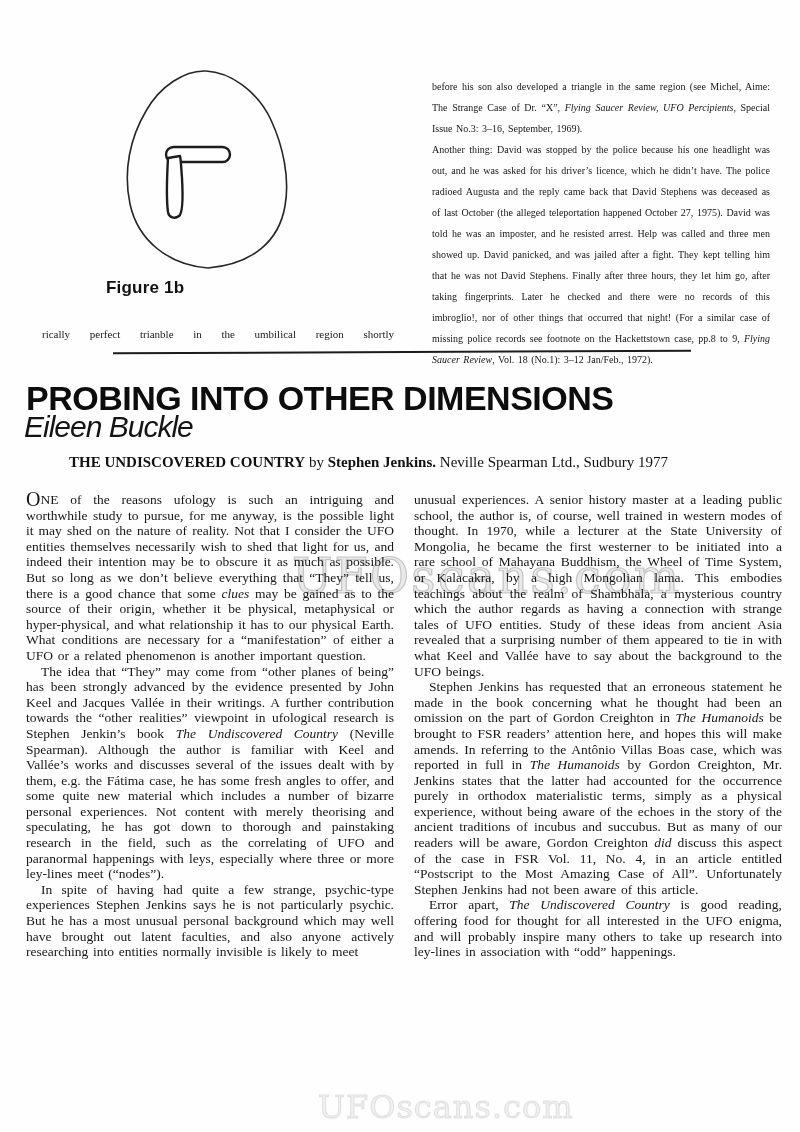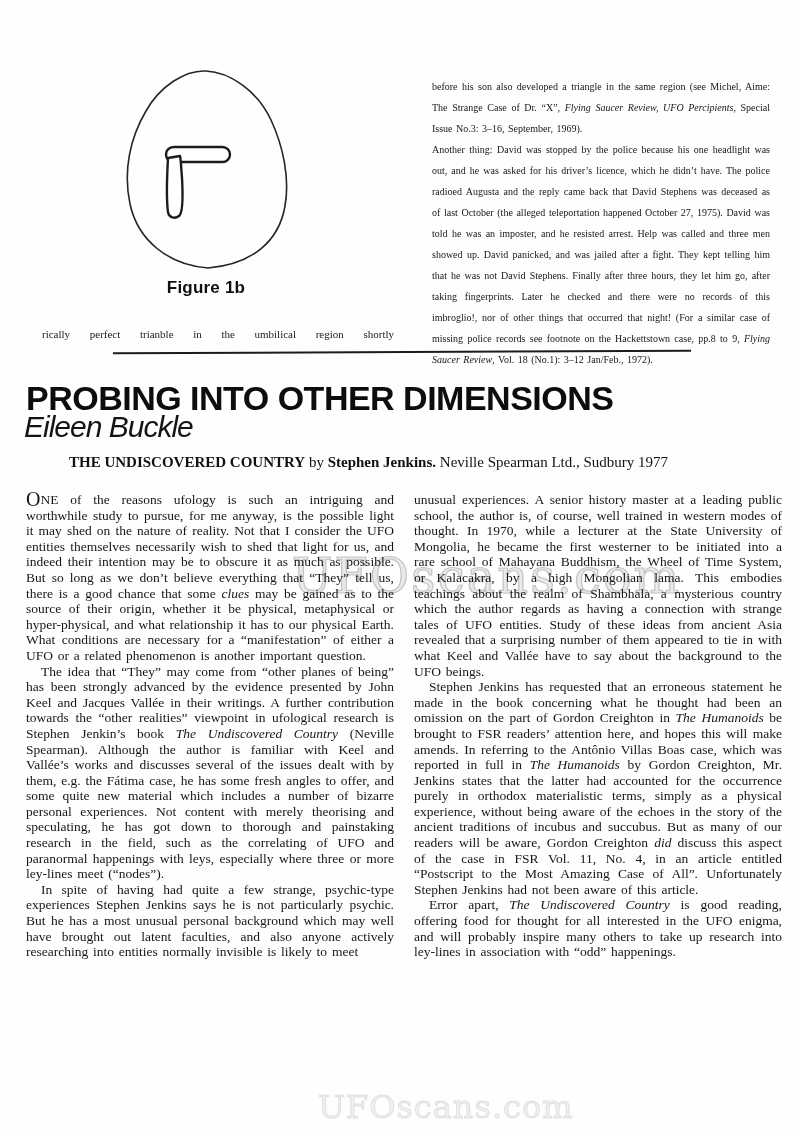--- a/index.html
+++ b/index.html
@@ -8,21 +8,20 @@
     width:800px;height:1132px;
     margin:0 auto;
     background:#fefefe;
     overflow:hidden;
     font-family:"Liberation Serif", serif;
     color:#161616;
   }
   
   .figure-panel{
     position:absolute;left:106px;top:66px;width:200px;
-    text-align:center;
   }
   .figure-panel svg{display:block;margin:0 auto;}
   .figure-caption{
     font-family:"Liberation Sans", sans-serif;
     font-weight:bold;font-size:17px;color:#111;
     margin-top:6px;letter-spacing:0.2px;
   }
   .continued-line{
     position:absolute;left:42px;top:326px;width:352px;
     font-size:11px;line-height:16px;

